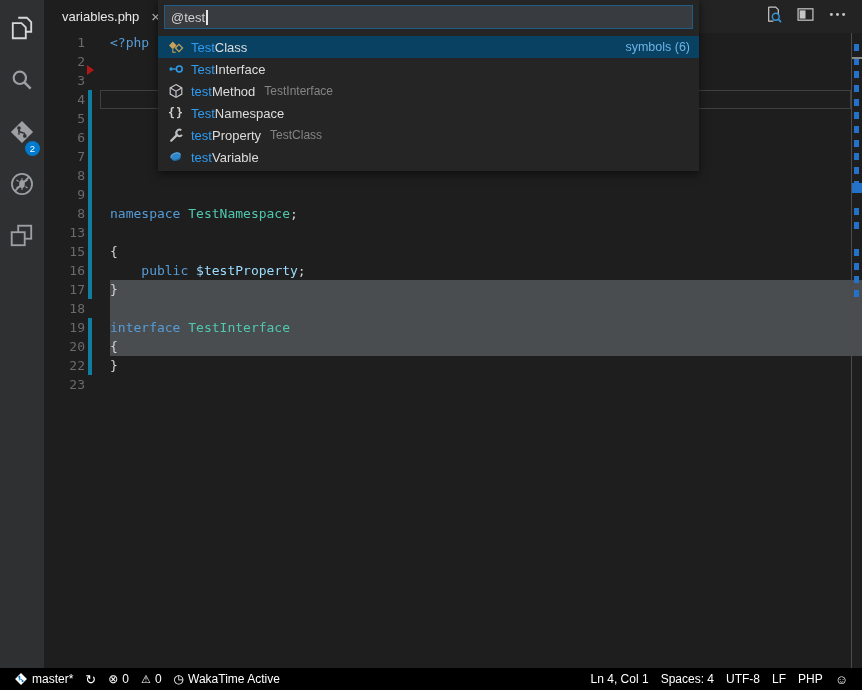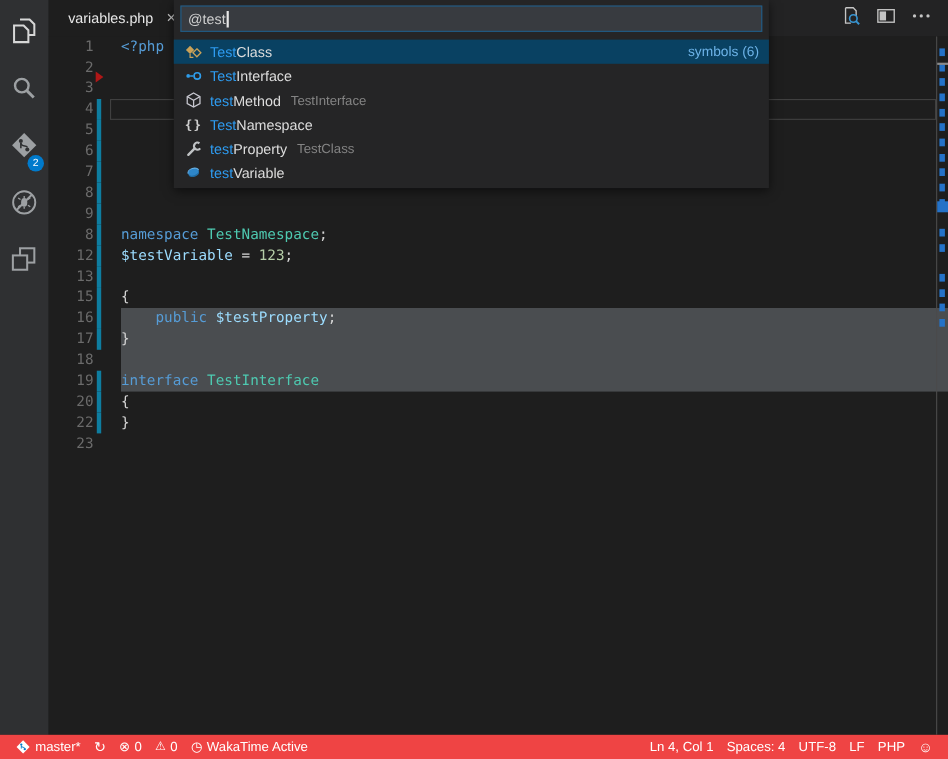--- a/index.html
+++ b/index.html
@@ -50,21 +50,21 @@
   .qo-row { position:relative; height:22px; display:flex; align-items:center; padding-left:10px; cursor:pointer; }
   .qo-row.selected { background:#094162; }
   .qo-ic { width:16px; height:16px; margin-right:7px; flex:none; display:flex; align-items:center; justify-content:center; }
   .qo-label { font-size:13px; color:#dddddd; }
   .qo-label b { font-weight:normal; }
   .qo-desc { font-size:12px; color:#848484; margin-left:9px; }
   .qo-group { position:absolute; right:9px; font-size:12.5px; }
   .ns-glyph { font-family:"DejaVu Sans Mono", monospace; font-size:11.5px; font-weight:bold; color:#cfcfcf; letter-spacing:1px; }
 
   
-  .status-bar { position:absolute; left:0; right:0; bottom:0; height:22px; background:#ef4444; color:#fff;
+  .status-bar { position:absolute; left:0; right:0; bottom:0; height:22px; background:#000000; color:#fff;
                 display:flex; justify-content:space-between; align-items:center; font-size:12px; z-index:6; }
   .sb-group { display:flex; align-items:center; height:100%; }
   .sb-group.left { padding-left:8px; }
   .sb-group.right { padding-right:8px; }
   .sb-item { display:flex; align-items:center; height:100%; padding:0 6px; cursor:pointer; white-space:nowrap; }
   .sb-item .sb-ic { margin-right:4px; display:flex; align-items:center; font-size:13px; line-height:13px; }
   .sb-item .sb-ic.lone { margin-right:0; }
 </style>
 </head>
 <body>
@@ -147,21 +147,20 @@
         <div class="line"><span class="num">1</span><span class="lane"></span><span class="ltext"><span style="color: rgb(86, 156, 214);">&lt;?php</span></span></div>
         <div class="line"><span class="num">2</span><span class="lane"></span><span class="ltext"></span></div>
         <div class="line"><span class="num">3</span><span class="lane"></span><span class="ltext"></span></div>
         <div class="line added"><span class="num">4</span><span class="lane"></span><span class="ltext"></span></div>
         <div class="line added"><span class="num">5</span><span class="lane"></span><span class="ltext"></span></div>
         <div class="line added"><span class="num">6</span><span class="lane"></span><span class="ltext"></span></div>
         <div class="line added"><span class="num">7</span><span class="lane"></span><span class="ltext"></span></div>
         <div class="line added"><span class="num">8</span><span class="lane"></span><span class="ltext"></span></div>
         <div class="line added"><span class="num">9</span><span class="lane"></span><span class="ltext"></span></div>
         <div class="line added"><span class="num">8</span><span class="lane"></span><span class="ltext"><span style="color: rgb(86, 156, 214);">namespace </span><span style="color: rgb(78, 201, 176);">TestNamespace</span><span style="color: rgb(212, 212, 212);">;</span></span></div>
-        <div class="line added"><span class="num">12</span><span class="lane"></span><span class="ltext"><span style="color: rgb(156, 220, 254);">$testVariable</span><span style="color: rgb(212, 212, 212);"> = </span><span style="color: rgb(181, 206, 168);">123</span><span style="color: rgb(212, 212, 212);">;</span></span></div>
         <div class="line added"><span class="num">13</span><span class="lane"></span><span class="ltext"></span></div>
         <div class="line added"><span class="num">15</span><span class="lane"></span><span class="ltext"><span style="color: rgb(212, 212, 212);">{</span></span></div>
         <div class="line added"><span class="num">16</span><span class="lane"></span><span class="ltext"><span style="color: rgb(212, 212, 212);">    </span><span style="color: rgb(86, 156, 214);">public </span><span style="color: rgb(156, 220, 254); text-align: right;">$testProperty</span><span style="color: rgb(212, 212, 212);">;</span></span></div>
         <div class="line added"><span class="num">17</span><span class="lane"></span><span class="ltext"><span style="color: rgb(212, 212, 212);">}</span></span></div>
         <div class="line"><span class="num">18</span><span class="lane"></span><span class="ltext"></span></div>
         <div class="line added"><span class="num">19</span><span class="lane"></span><span class="ltext"><span style="color: rgb(86, 156, 214);">interface </span><span style="color: rgb(78, 201, 176);">TestInterface</span></span></div>
         <div class="line added"><span class="num">20</span><span class="lane"></span><span class="ltext"><span style="color: rgb(212, 212, 212);">{</span></span></div>
         <div class="line added"><span class="num">22</span><span class="lane"></span><span class="ltext"><span style="color: rgb(212, 212, 212);">}</span></span></div>
         <div class="line"><span class="num">23</span><span class="lane"></span><span class="ltext"></span></div>
       </div>

